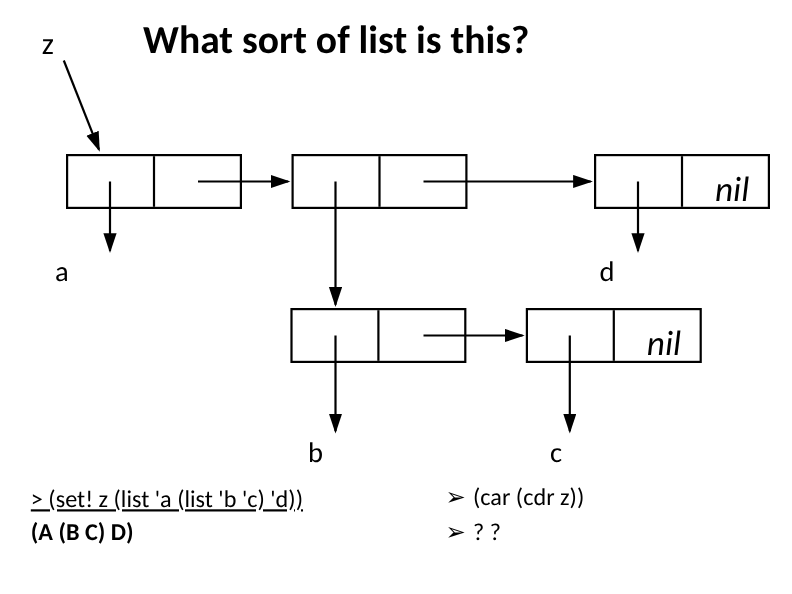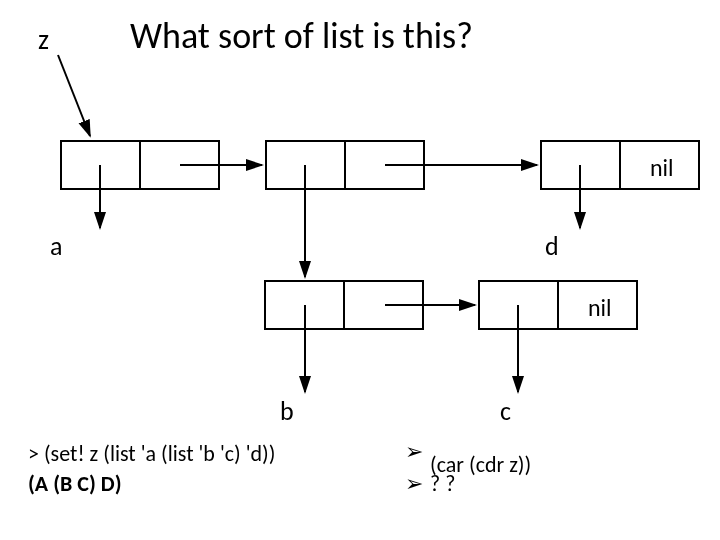--- a/index.html
+++ b/index.html
@@ -11,21 +11,21 @@
     background: #fff;
     font-family: Calibri, Arial, sans-serif;
     position: relative;
     overflow: hidden;
   }
   .title {
     position: absolute;
     top: 14px;
     left: 130px;
     font-size: 36px;
-    font-weight: normal;
+    font-weight: bold;
     color: #000;
   }
   .z-label {
     position: absolute;
     top: 22px;
     left: 38px;
     font-size: 28px;
     color: #000;
   }
   .cons {
@@ -42,21 +42,22 @@
     background: #000;
     left: 50%;
     transform: translateX(-50%);
   }
   .lbl {
     position: absolute;
     font-size: 26px;
     color: #000;
   }
   .nil {
-    font-size: 24px;
+    font-size: 32px;
+    font-style: italic;
   }
   svg.arrows {
     position: absolute;
     top: 0; left: 0;
     width: 720px; height: 540px;
     pointer-events: none;
   }
   .code {
     position: absolute;
     font-size: 22px;
@@ -88,25 +89,25 @@
   <div class="divider"></div>
 </div>
 <div class="cons" style="left:478px; top:280px; width:160px;">
   <div class="divider"></div>
 </div>
 <div class="lbl nil" style="left:588px; top:293px;">nil</div>
 
 <div class="lbl" style="left:280px; top:395px;">b</div>
 <div class="lbl" style="left:500px; top:395px;">c</div>
 
-<div class="code" style="left:28px; top:440px;">&gt; (set!  z  (list  'a  (list  'b 'c)  'd))</div>
+<div class="code" style="left:28px; top:440px;text-decoration:underline;">&gt; (set!  z  (list  'a  (list  'b 'c)  'd))</div>
 <div class="code" style="left:28px; top:470px;font-weight:bold;">(A  (B  C)  D)</div>
 
 <div class="code" style="left:405px; top:438px;">➢</div>
-<div class="code" style="left:430px; top:451px;">(car  (cdr  z))</div>
+<div class="code" style="left:430px; top:438px;">(car  (cdr  z))</div>
 <div class="code" style="left:405px; top:470px;">➢</div>
 <div class="code" style="left:430px; top:470px;">? ?</div>
 
 <svg class="arrows">
   <defs>
     <marker id="arr" markerWidth="10" markerHeight="10" refX="8" refY="3" orient="auto" markerUnits="strokeWidth">
       <path d="M0,0 L0,6 L9,3 z" fill="#000"></path>
     </marker>
   </defs>
 

